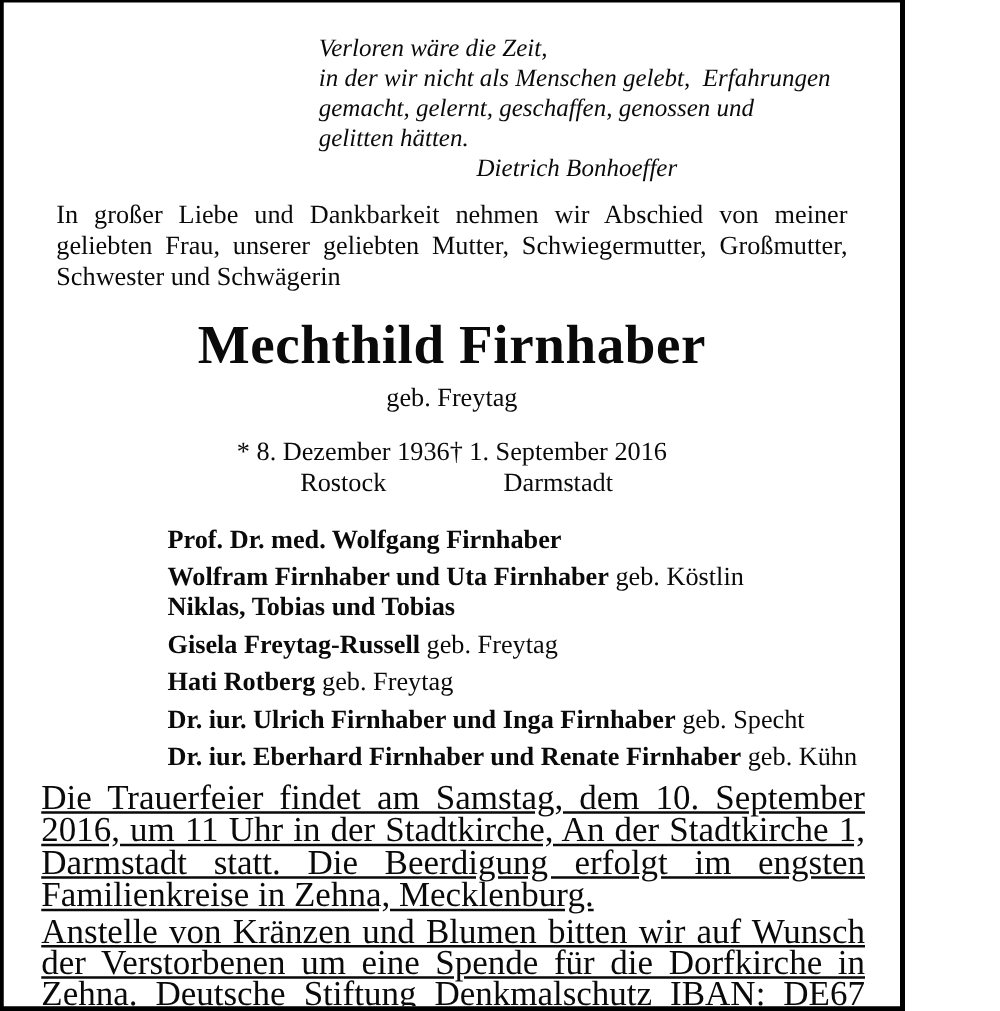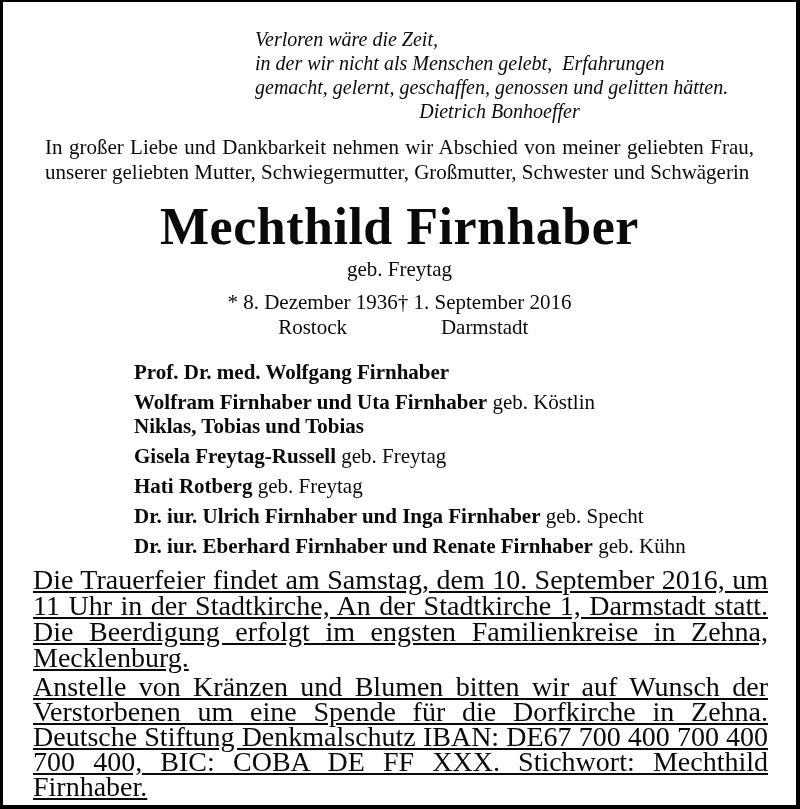--- a/index.html
+++ b/index.html
@@ -2,21 +2,21 @@
 <html lang="de"><head>
 <meta charset="utf-8">
 <style>
   html, body {
     margin: 0;
     padding: 0;
     background: #ffffff;
   }
   .page {
     position: relative;
-    width: 800px;
+    width: 724px;
     height: 809px;
     box-sizing: border-box;
     background: #ffffff;
     border-style: solid;
     border-color: #000000;
     border-width: 2px 4px 4px 3px;
     overflow: hidden;
     font-family: "Liberation Serif", "DejaVu Serif", serif;
     color: #0a0a0a;
   }
@@ -34,34 +34,34 @@
     line-height: 24px;
   }
   .intro {
     margin: 12px 42px 0 42px;
     font-size: 21px;
     line-height: 25px;
     text-align: justify;
   }
   .name {
     margin: 15px 0 0 0;
-    font-size: 52px;
+    font-size: 44px;
     line-height: 54px;
     font-weight: bold;
     text-align: center;
     letter-spacing: 0.5px;
   }
   .maiden {
     margin-top: 3px;
     text-align: center;
     font-size: 21px;
     line-height: 24px;
   }
   .dates {
-    margin-top: 9px;
+    margin-top: 19px;
     display: flex;
     justify-content: center;
     font-size: 21px;
     line-height: 25px;
   }
   .date-col { text-align: center; }
   .mourners {
     margin: 20px 30px 0 131px;
     font-size: 21px;
   }

